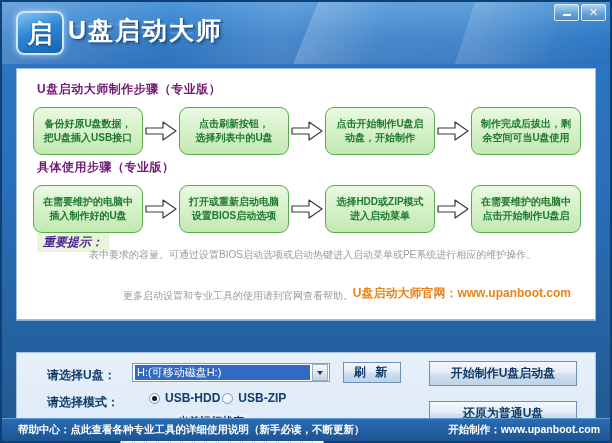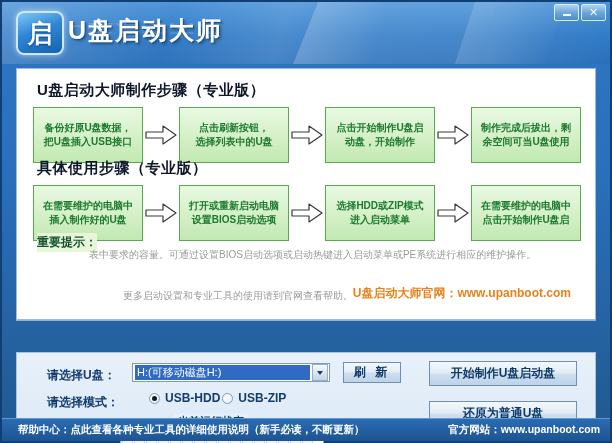--- a/index.html
+++ b/index.html
@@ -73,48 +73,48 @@
   .winbtn .min{display:block;width:8px;height:2px;background:#f2f9ff;margin-top:5px;}
   
   .panel{
     position:absolute;left:14px;top:66px;width:580px;height:252px;
     background:#ffffff;
     border:1px solid #9fbcd8;
     box-shadow:0 1px 0 rgba(255,255,255,0.5);
     box-sizing:border-box;
   }
   .sec-title{
-    position:absolute;font-size:15px;font-weight:bold;color:#0f172a;
+    position:absolute;font-size:12px;font-weight:bold;color:#701a75;
     letter-spacing:0.5px;white-space:nowrap;
   }
   .sec1{left:20px;top:12px;}
   .sec2{left:20px;top:90px;}
   .row{position:absolute;left:16px;display:flex;align-items:center;}
   .row1{top:38px;}
   .row2{top:116px;}
   .step{
-    width:110px;height:56px;box-sizing:border-box;
-    border:1px solid #5aa84f;border-radius:0;
+    width:110px;height:48px;box-sizing:border-box;
+    border:1px solid #5aa84f;border-radius:9px;
     background:linear-gradient(180deg,#e9f9e2 0%,#d4f0c6 55%,#c2e9b2 100%);
     display:flex;flex-direction:column;align-items:center;justify-content:center;
     padding:0 4px;
   }
   .step span{
     display:block;font-size:10px;color:#1d7a2e;line-height:14px;
     white-space:nowrap;font-weight:bold;
   }
   .arrow{
     width:36px;height:40px;display:flex;align-items:center;justify-content:center;
   }
   .arrow svg{display:block;}
   
   .notice-label{
     position:absolute;left:20px;top:164px;
-    font-size:12px;font-weight:bold;color:#14532d;
-    background:#e7f5d8;padding:1px 0;white-space:nowrap;
+    font-size:12px;font-weight:bold;color:#4c1d95;
+    background:#e7f5d8;padding:1px 6px;white-space:nowrap;font-style:italic;
   }
   .notice-body{
     position:absolute;left:72px;top:178px;width:496px;
     font-size:10px;color:#9a9a9a;line-height:15px;
   }
   .notice-body p{margin:0;}
   .notice-more{
     position:absolute;left:106px;top:220px;
     font-size:10px;color:#9a9a9a;white-space:nowrap;
   }
@@ -369,16 +369,16 @@
         <i></i>
         <i></i>
         <i></i>
         <i></i>
         <i></i>
     </div>
   </div>
 
   <div class="footer">
     <span class="help">帮助中心：点此查看各种专业工具的详细使用说明（新手必读，不断更新）</span>
-    <span>官方网站：www.upanboot.com</span>
+    <span>开始制作：www.upanboot.com</span>
   </div>
 
 </div>
 
 </body></html>

